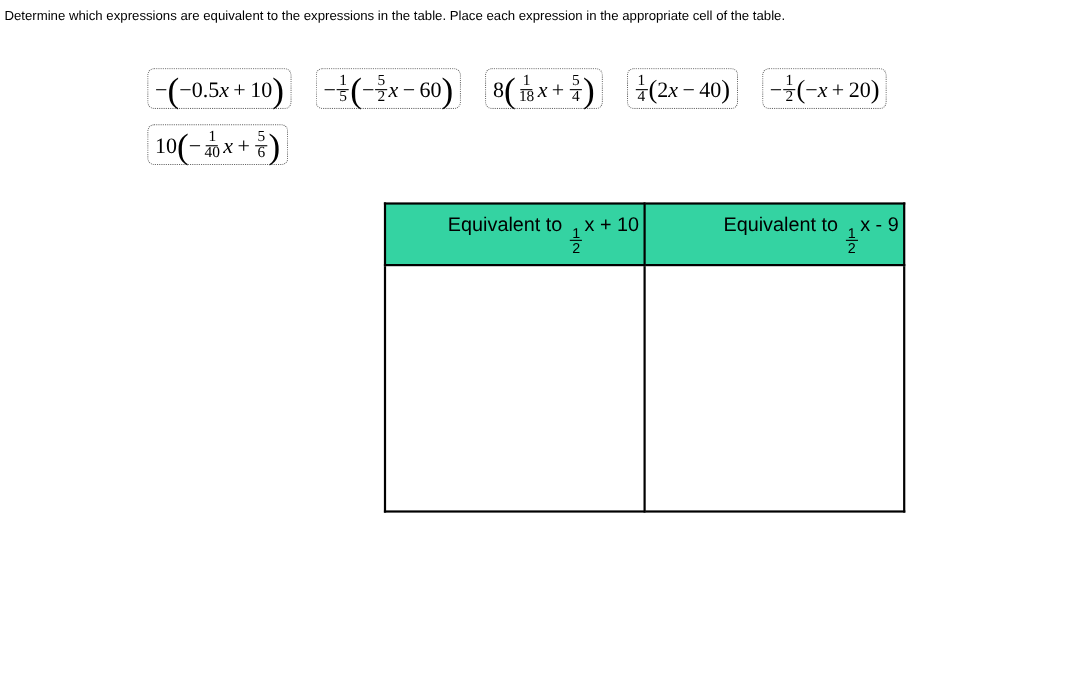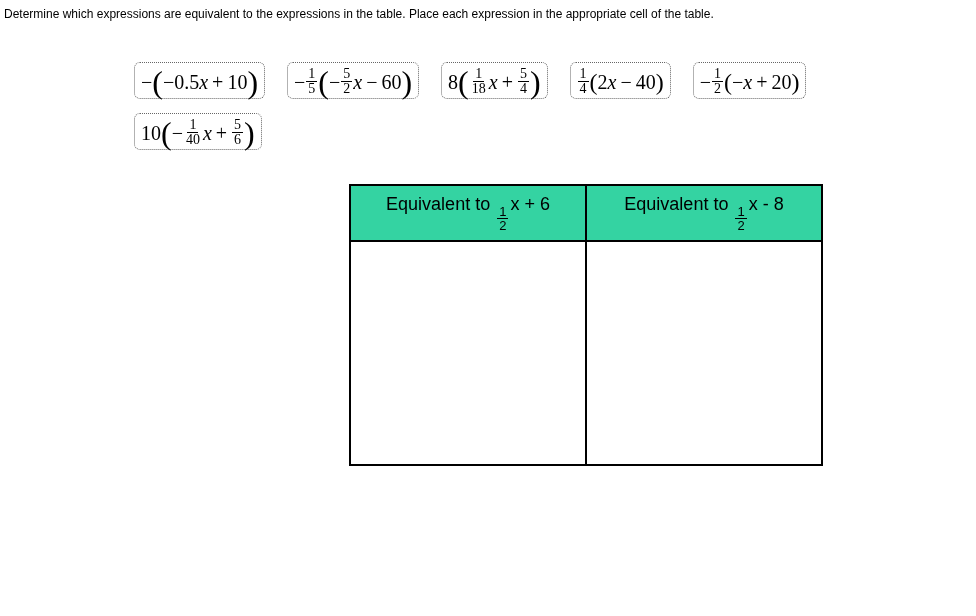--- a/index.html
+++ b/index.html
@@ -11,21 +11,21 @@
   
   .m{font-style:italic;font-family:"Times New Roman",serif}
   .op{padding:0 4px}
   .frac{display:inline-flex;flex-direction:column;align-items:center;vertical-align:middle;font-size:14px;line-height:1;margin:0 1px}
   .frac .n{border-bottom:1px solid #000;padding:0 2px}
   .frac .d{padding:0 2px}
   .lp,.rp{font-size:32px;line-height:.8;position:relative;top:1px}
   .lead{font-size:20px}
   .table-wrap{margin:34px 0 0 345px}
   table.drop{border-collapse:collapse}
-  table.drop th{background:#34d3a2;border:2px solid #000;font-weight:normal;font-family:Verdana,Arial,sans-serif;font-size:18px;padding:8px 4px;text-align:center;white-space:nowrap}
+  table.drop th{background:#34d3a2;border:2px solid #000;font-weight:normal;font-family:Verdana,Arial,sans-serif;font-size:18px;padding:8px 4px;text-align:right;white-space:nowrap}
   table.drop td{border:2px solid #000;height:220px;width:232px;vertical-align:top}
   .hfrac{display:inline-flex;flex-direction:column;align-items:center;vertical-align:-6px;font-size:13px;line-height:1;margin:0 2px}
   .hfrac .n{border-bottom:1.3px solid #000;padding:0 2px}
   .hfrac .d{padding:0 2px}
 </style>
 </head>
 <body>
 
 <div class="page">
   <div class="instr">Determine which expressions are equivalent to the expressions in the table. Place each expression in the appropriate cell of the table.</div>
@@ -117,27 +117,27 @@
   </div>
 
   <div class="table-wrap">
     <table class="drop">
       <tbody>
           <tr>
         <th>
           <span>Equivalent to </span><span class="hfrac">
                 <span class="n">1</span>
                 <span class="d">2</span>
-              </span><span>x + 6</span>
+              </span><span>x + 10</span>
         </th>
         <th>
           <span>Equivalent to </span><span class="hfrac">
                 <span class="n">1</span>
                 <span class="d">2</span>
-              </span><span>x - 8</span>
+              </span><span>x - 9</span>
         </th>
       </tr>
       <tr>
         <td></td>
         <td></td>
       </tr>
     </tbody>
       </table>
   </div>
 </div>

